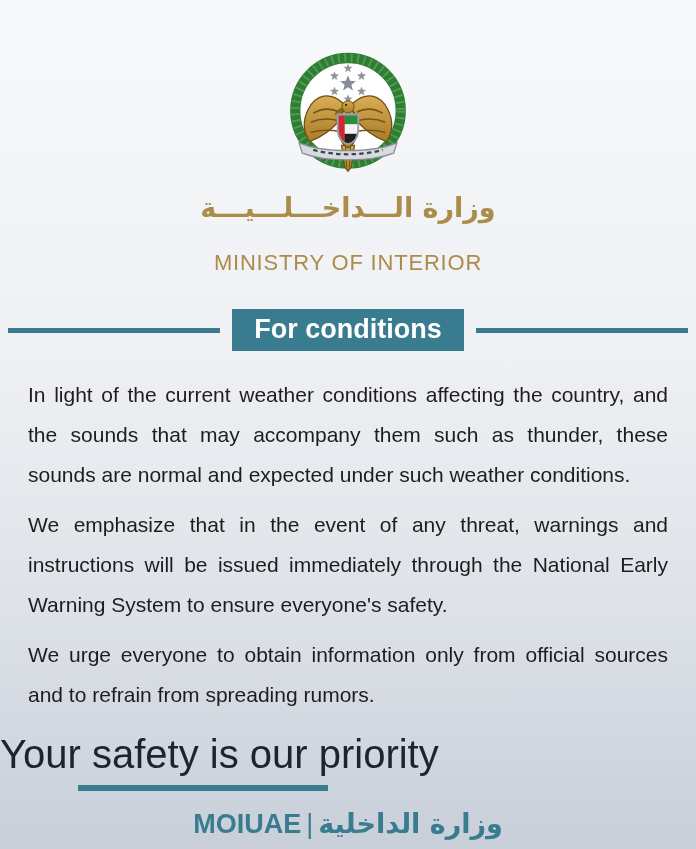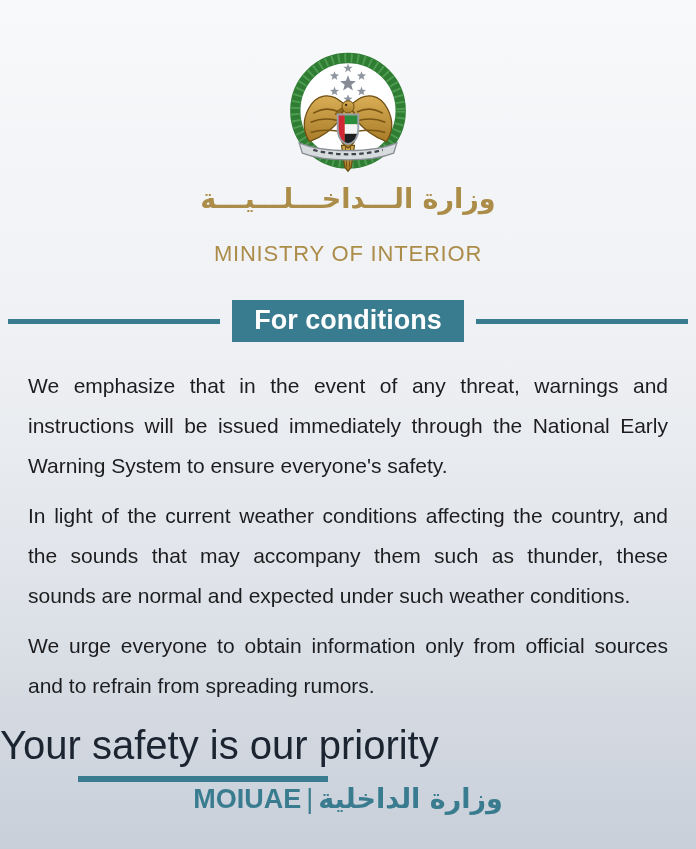--- a/index.html
+++ b/index.html
@@ -13,21 +13,21 @@
     background:linear-gradient(180deg,
       var(--bg_top,#f8f9fb) 0%,
       #eef0f3 42%,
       #dfe3e9 70%,
       var(--bg_bottom,#c8cfd9) 100%);
     text-align:center;
     padding-top:50px;box-sizing:border-box;
   }
   .emblem-wrap{width:126px;margin:0 auto;line-height:0;}
   .arabic-title{
-    margin-top:7px;font-size:27px;line-height:36px;font-weight:700;
+    margin-top:16px;font-size:27px;line-height:36px;font-weight:700;
     color:var(--gold,#ab8c48);direction:rtl;
     font-family:"DejaVu Sans",sans-serif;letter-spacing:1px;
   }
   .english-title{
     margin-top:23px;font-size:22px;line-height:28px;font-weight:400;
     color:var(--gold,#ab8c48);letter-spacing:0.8px;
   }
   .divider{display:flex;align-items:center;margin:32px 8px 0;}
   .divider .line{flex:1;height:5px;background:var(--teal,#3a7c8f);}
   .banner{
@@ -42,21 +42,21 @@
   }
   .tagline{
     margin-top:14px;font-size:40px;line-height:50px;font-weight:400;
     color:var(--dark,#1b2431);text-align:left;
   }
   .tagline-underline{
     margin:6px 0 0 78px;width:250px;height:6px;
     background:var(--teal,#3a7c8f);
   }
   .footer{
-    font-size:27px;line-height:34px;font-weight:700;
+    margin-top:16px;font-size:27px;line-height:34px;font-weight:700;
     color:var(--teal,#3a7c8f);direction:ltr;
   }
   .footer .sep{font-weight:400;padding:0 5px;}
   .footer .ar{font-family:"DejaVu Sans",sans-serif;}
 </style>
 </head>
 <body>
 
 <div class="poster">
 
@@ -124,22 +124,22 @@
   <div class="arabic-title">وزارة الـــداخـــلـــيـــة</div>
   <div class="english-title">MINISTRY OF INTERIOR</div>
 
   <div class="divider">
     <div class="line"></div>
     <div class="banner">For conditions</div>
     <div class="line"></div>
   </div>
 
   <div class="content">
+    <p>In light of the current weather conditions affecting the country, and the sounds that may accompany them such as thunder, these sounds are normal and expected under such weather conditions.</p>
     <p>We emphasize that in the event of any threat, warnings and instructions will be issued immediately through the National Early Warning System to ensure everyone's safety.</p>
-    <p>In light of the current weather conditions affecting the country, and the sounds that may accompany them such as thunder, these sounds are normal and expected under such weather conditions.</p>
     <p>We urge everyone to obtain information only from official sources and to refrain from spreading rumors.</p>
   </div>
 
   <div class="tagline">Your safety is our priority</div>
   <div class="tagline-underline"></div>
 
   <div class="footer">
     <span>MOIUAE</span><span class="sep">|</span><span class="ar">وزارة الداخلية</span>
   </div>
 

